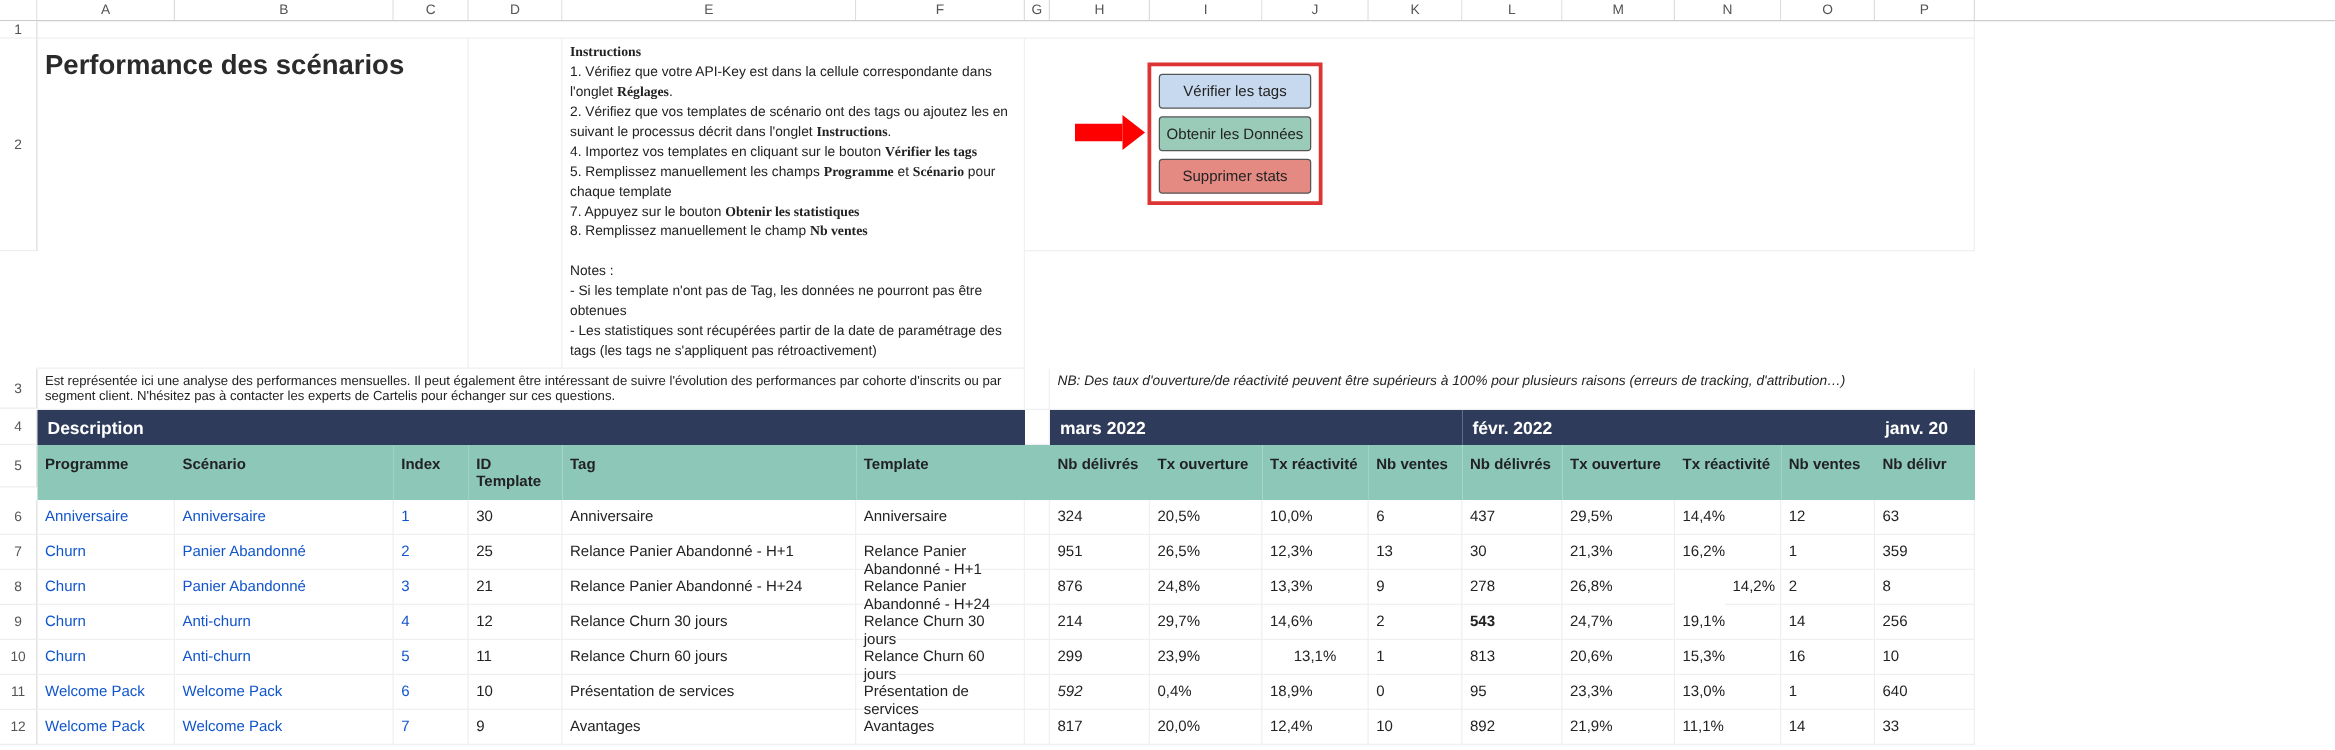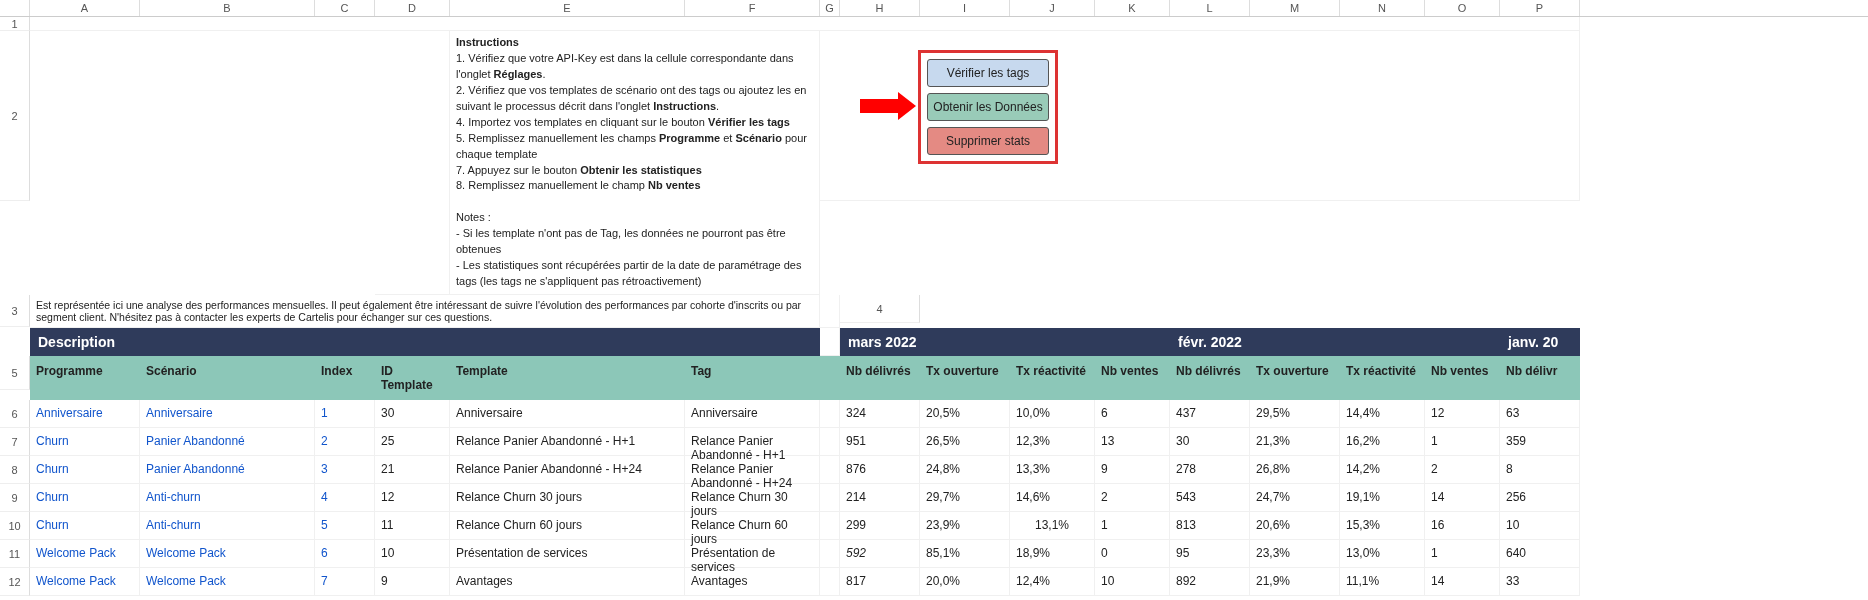--- a/index.html
+++ b/index.html
@@ -4,21 +4,21 @@
 <style>
 * { box-sizing: border-box; margin: 0; padding: 0; }
 body { font-family: Arial, sans-serif; font-size: 12px; color: #222; background: #fff; position: relative; }
 
 .sheet { display: grid; grid-template-columns: 30px 110px 175px 60px 75px 235px 135px 20px 80px 90px 85px 75px 80px 90px 85px 75px 80px; }
 .col-headers { display: grid; grid-template-columns: 30px 110px 175px 60px 75px 235px 135px 20px 80px 90px 85px 75px 80px 90px 85px 75px 80px; border-bottom: 1px solid #ccc; }
 .col-header { text-align: center; font-size: 11px; color: #555; padding: 2px 0; border-right: 1px solid #ddd; background: #fff; }
 .row-header { text-align: center; font-size: 11px; color: #555; border-right: 1px solid #ddd; border-bottom: 1px solid #eee; display: flex; align-items: center; justify-content: center; background: #fff; }
 .title { font-size: 22px; font-weight: bold; color: #2b2b2b; padding: 8px 6px; grid-column: 2 / 5; }
 .instr { font-size: 11px; line-height: 1.45; grid-column: 6 / 8; padding: 4px 6px; }
-.instr b { font-weight: bold; }
+.instr b { font-weight: bold; font-family: Liberation Serif, serif; }
 .note-nb { font-size: 11px; font-style: italic; grid-column: 9 / 18; padding: 4px 6px; }
 .subdesc { font-size: 10.5px; grid-column: 2 / 8; padding: 4px 6px; }
 
 .section-header { background: #2f3b5b; color: #fff; font-weight: bold; padding: 6px 8px; font-size: 14px; }
 .col-title { background: #8cc7b8; font-weight: bold; padding: 8px 6px; font-size: 12px; }
 .data-link { color: #1155cc; }
 .data-cell { padding: 6px 6px; font-size: 12px; }
 
 
 .btn-panel { position: absolute; top: 50px; left: 918px; width: 140px; border: 3px solid #d33; padding: 6px; display: flex; flex-direction: column; gap: 6px; }
@@ -54,42 +54,44 @@
     <div class="col-header">O</div>
     <div class="col-header">P</div>
   </div>
 
 <div class="sheet">
 
   <div class="row-header" style="height:14px;">1</div>
   <div class="g-cell" style="grid-column:2/18;height:14px;"></div>
 
   <div class="row-header" style="height:170px;">2</div>
+  <div class="title g-cell">Performance des scénarios</div>
   <div class="g-cell" style="grid-column:5/6;"></div>
   <div class="instr g-cell" id="instr-block"><b>Instructions</b><br>1. Vérifiez que votre API-Key est dans la cellule correspondante dans l'onglet <b>Réglages</b>.<br>2. Vérifiez que vos templates de scénario ont des tags ou ajoutez les en suivant le processus décrit dans l'onglet <b>Instructions</b>.<br>4. Importez vos templates en cliquant sur le bouton <b>Vérifier les tags</b><br>5. Remplissez manuellement les champs <b>Programme</b> et <b>Scénario</b> pour chaque template<br>7. Appuyez sur le bouton <b>Obtenir les statistiques</b><br>8. Remplissez manuellement le champ <b>Nb ventes</b><br><br>Notes :<br>- Si les template n'ont pas de Tag, les données ne pourront pas être obtenues<br>- Les statistiques sont récupérées partir de la date de paramétrage des tags (les tags ne s'appliquent pas rétroactivement)<br></div>
   <div class="g-cell" style="grid-column:8/18;height:170px;"></div>
 
   <div class="row-header" style="height:32px;">3</div>
   <div class="subdesc g-cell">Est représentée ici une analyse des performances mensuelles. Il peut également être intéressant de suivre l'évolution des performances par cohorte d'inscrits ou par segment client. N'hésitez pas à contacter les experts de Cartelis pour échanger sur ces questions.</div>
   <div class="g-cell" style="grid-column:8/9;"></div>
+  <div class="note-nb g-cell">NB: Des taux d'ouverture/de réactivité peuvent être supérieurs à 100% pour plusieurs raisons (erreurs de tracking, d'attribution…)</div>
 
   <div class="row-header" style="height:28px;">4</div>
   <div class="section-header" style="grid-column:2/8;">Description</div>
   <div class="g-cell" style="grid-column:8/9;background:#fff;"></div>
   <div class="section-header" style="grid-column:9/13;">mars 2022</div>
   <div class="section-header" style="grid-column:13/17;">févr. 2022</div>
   <div class="section-header" style="grid-column:17/18;">janv. 20</div>
 
   <div class="row-header" style="height:34px;">5</div>
   <div class="col-title">Programme</div>
   <div class="col-title">Scénario</div>
   <div class="col-title">Index</div>
   <div class="col-title">ID Template</div>
+  <div class="col-title">Tag</div>
   <div class="col-title">Template</div>
-  <div class="col-title">Tag</div>
   <div class="col-title" style="background:#8cc7b8;"></div>
   <div class="col-title">Nb délivrés</div>
   <div class="col-title">Tx ouverture</div>
   <div class="col-title">Tx réactivité</div>
   <div class="col-title">Nb ventes</div>
   <div class="col-title">Nb délivrés</div>
   <div class="col-title">Tx ouverture</div>
   <div class="col-title">Tx réactivité</div>
   <div class="col-title">Nb ventes</div>
   <div class="col-title">Nb délivr</div>
@@ -135,36 +137,36 @@
     <div class="data-cell g-cell" style="height: 28px;">21</div>
     <div class="data-cell g-cell" style="height: 28px;">Relance Panier Abandonné - H+24</div>
     <div class="data-cell g-cell" style="height: 28px;">Relance Panier Abandonné - H+24</div>
     <div class="data-cell g-cell" style="height: 28px;"></div>
     <div class="data-cell g-cell" style="height: 28px;">876</div>
     <div class="data-cell g-cell" style="height: 28px;">24,8%</div>
     <div class="data-cell g-cell" style="height: 28px;">13,3%</div>
     <div class="data-cell g-cell" style="height: 28px;">9</div>
     <div class="data-cell g-cell" style="height: 28px;">278</div>
     <div class="data-cell g-cell" style="height: 28px;">26,8%</div>
-    <div class="data-cell g-cell" style="height: 28px;">14,2%</div>
+    <div class="data-cell g-cell" style="height: 28px; margin-left: 40px;">14,2%</div>
     <div class="data-cell g-cell" style="height: 28px;">2</div>
     <div class="data-cell g-cell" style="height: 28px;">8</div>
     <div class="row-header" style="height: 28px;">9</div>
     <div class="data-cell data-link g-cell" style="height: 28px;">Churn</div>
     <div class="data-cell data-link g-cell" style="height: 28px;">Anti-churn</div>
     <div class="data-cell data-link g-cell" style="height: 28px;">4</div>
     <div class="data-cell g-cell" style="height: 28px;">12</div>
     <div class="data-cell g-cell" style="height: 28px;">Relance Churn 30 jours</div>
     <div class="data-cell g-cell" style="height: 28px;">Relance Churn 30 jours</div>
     <div class="data-cell g-cell" style="height: 28px;"></div>
     <div class="data-cell g-cell" style="height: 28px;">214</div>
     <div class="data-cell g-cell" style="height: 28px;">29,7%</div>
     <div class="data-cell g-cell" style="height: 28px;">14,6%</div>
     <div class="data-cell g-cell" style="height: 28px;">2</div>
-    <div class="data-cell g-cell" style="height: 28px;">543</div>
+    <div class="data-cell g-cell" style="height: 28px; font-weight: bold;">543</div>
     <div class="data-cell g-cell" style="height: 28px;">24,7%</div>
     <div class="data-cell g-cell" style="height: 28px;">19,1%</div>
     <div class="data-cell g-cell" style="height: 28px;">14</div>
     <div class="data-cell g-cell" style="height: 28px;">256</div>
     <div class="row-header" style="height: 28px;">10</div>
     <div class="data-cell data-link g-cell" style="height: 28px;">Churn</div>
     <div class="data-cell data-link g-cell" style="height: 28px;">Anti-churn</div>
     <div class="data-cell data-link g-cell" style="height: 28px;">5</div>
     <div class="data-cell g-cell" style="height: 28px;">11</div>
     <div class="data-cell g-cell" style="height: 28px;">Relance Churn 60 jours</div>
@@ -181,21 +183,21 @@
     <div class="data-cell g-cell" style="height: 28px;">10</div>
     <div class="row-header" style="height: 28px;">11</div>
     <div class="data-cell data-link g-cell" style="height: 28px;">Welcome Pack</div>
     <div class="data-cell data-link g-cell" style="height: 28px;">Welcome Pack</div>
     <div class="data-cell data-link g-cell" style="height: 28px;">6</div>
     <div class="data-cell g-cell" style="height: 28px;">10</div>
     <div class="data-cell g-cell" style="height: 28px;">Présentation de services</div>
     <div class="data-cell g-cell" style="height: 28px;">Présentation de services</div>
     <div class="data-cell g-cell" style="height: 28px;"></div>
     <div class="data-cell g-cell" style="height: 28px; font-style: italic;">592</div>
-    <div class="data-cell g-cell" style="height: 28px;">85,1%</div>
+    <div class="data-cell g-cell" style="height: 28px;">0,4%</div>
     <div class="data-cell g-cell" style="height: 28px;">18,9%</div>
     <div class="data-cell g-cell" style="height: 28px;">0</div>
     <div class="data-cell g-cell" style="height: 28px;">95</div>
     <div class="data-cell g-cell" style="height: 28px;">23,3%</div>
     <div class="data-cell g-cell" style="height: 28px;">13,0%</div>
     <div class="data-cell g-cell" style="height: 28px;">1</div>
     <div class="data-cell g-cell" style="height: 28px;">640</div>
     <div class="row-header" style="height: 28px;">12</div>
     <div class="data-cell data-link g-cell" style="height: 28px;">Welcome Pack</div>
     <div class="data-cell data-link g-cell" style="height: 28px;">Welcome Pack</div>

